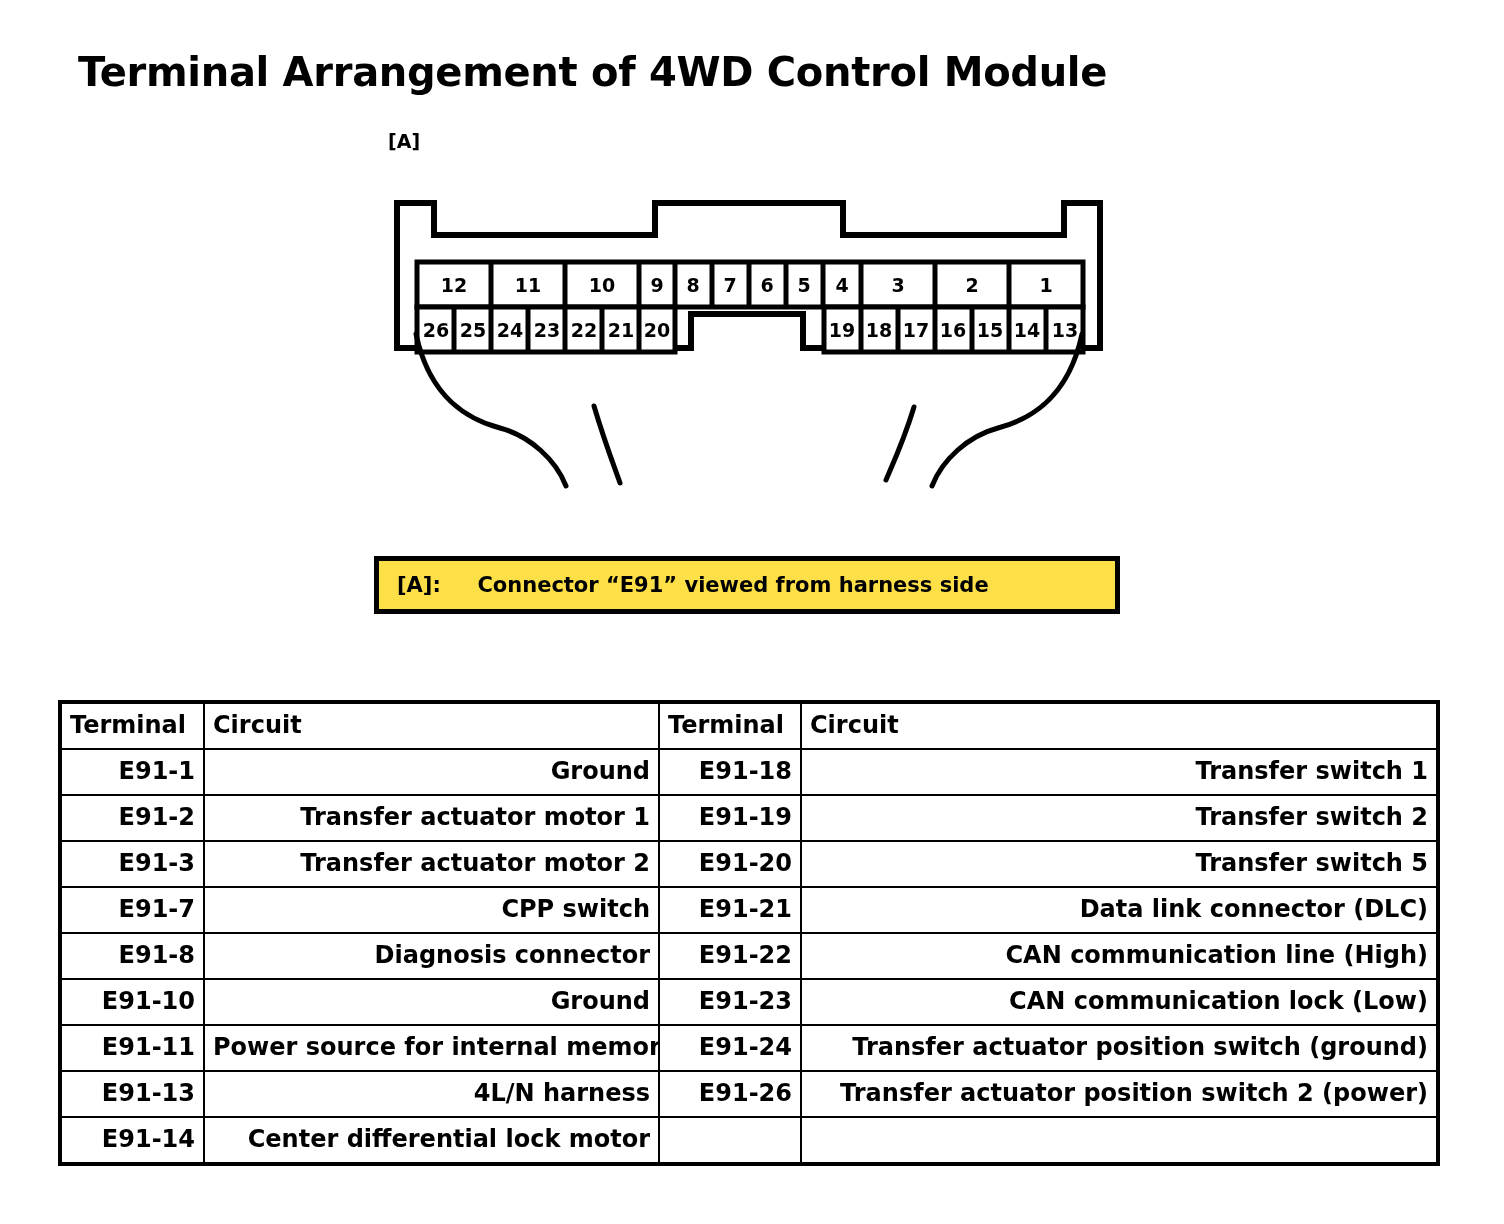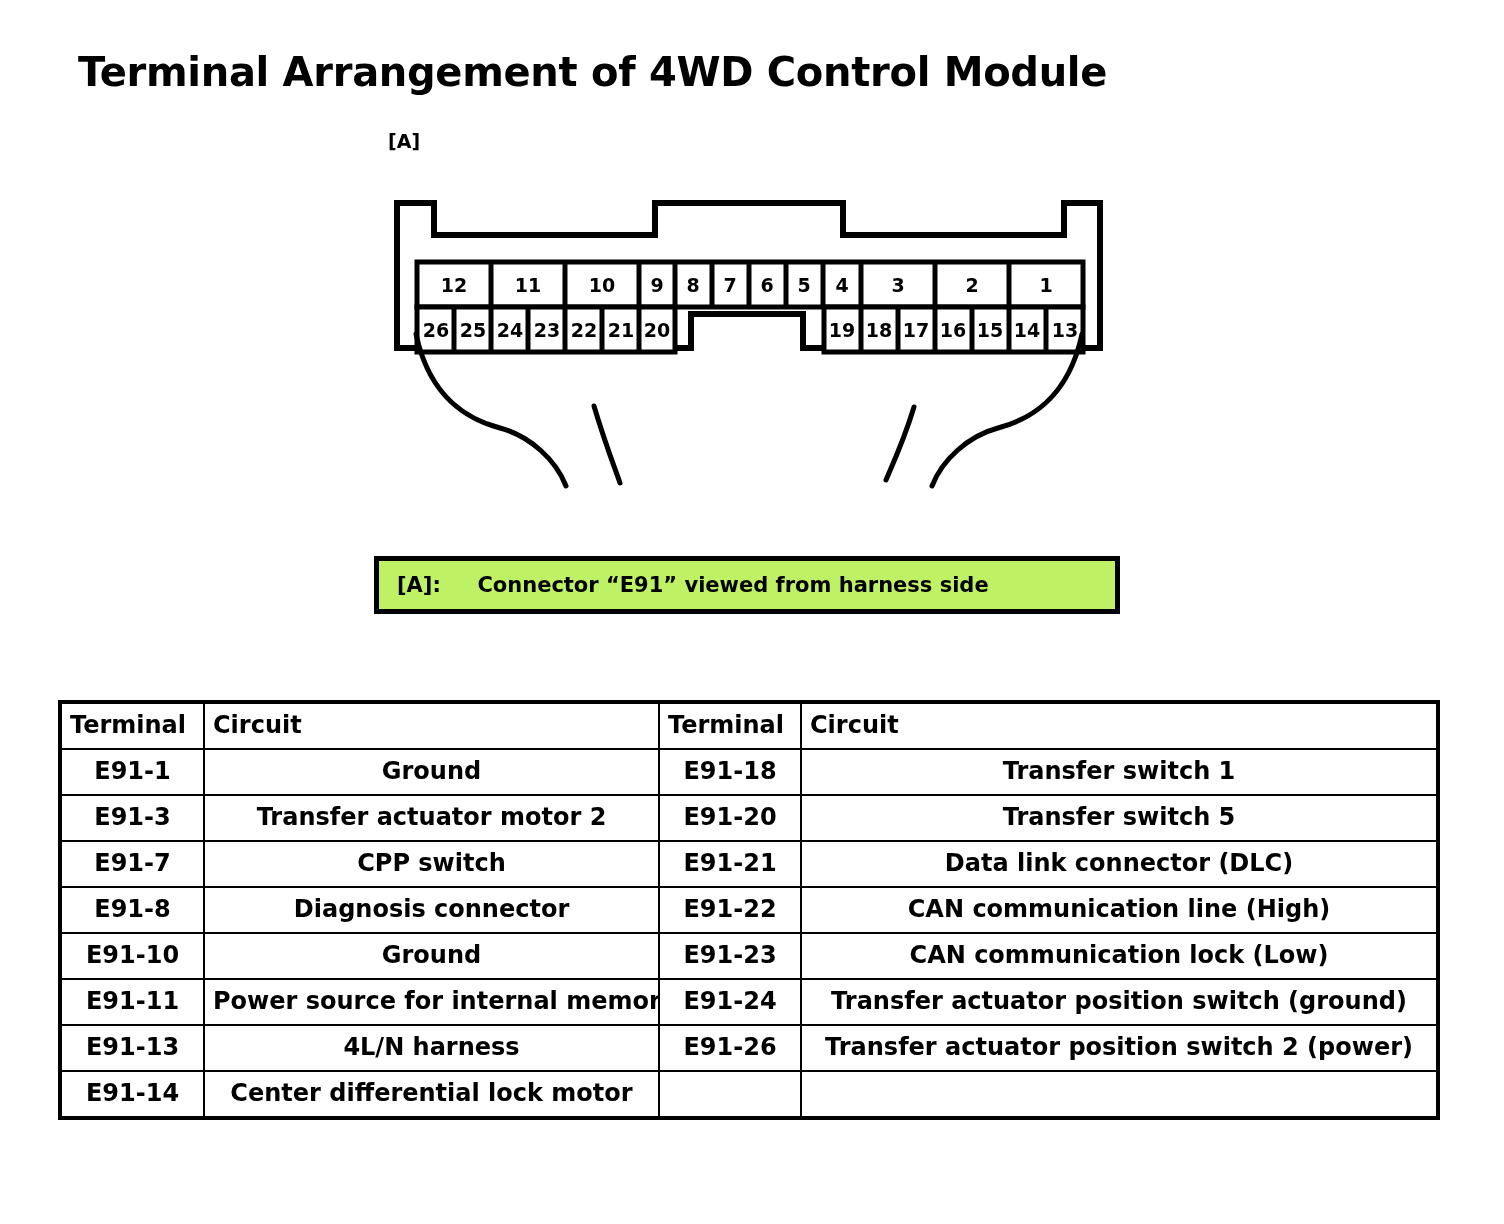--- a/index.html
+++ b/index.html
@@ -27,21 +27,21 @@
     position:absolute;left:388px;top:20px;
     font-size:19px;font-weight:bold;
   }
   #connector-svg{position:absolute;left:0px;top:0px;}
 
   
   #caption-box{
     position:absolute;left:374px;top:556px;
     width:746px;height:58px;
     border:5px solid #000;
-    background:#bef264;
+    background:#fde047;
     box-sizing:border-box;
   }
   #caption-text{
     position:absolute;left:18px;top:0;right:0;bottom:0;
     display:flex;align-items:center;
     font-size:21px;font-weight:bold;
     white-space:pre;
   }
 
   
@@ -50,21 +50,21 @@
     width:1378px;
     border-collapse:collapse;
     table-layout:fixed;
     border:4px solid #000;
   }
   #pin-table td,#pin-table th{
     border:2px solid #000;
     padding:3px 8px 5px 8px;
     font-size:24px;
     font-weight:bold;
-    text-align:center;
+    text-align:right;
     height:36px;
     vertical-align:middle;
     overflow:hidden;
     white-space:nowrap;
   }
   #pin-table th{text-align:left;}
   .col-term{width:144px;}
   .col-circ-l{width:455px;}
   .col-term2{width:142px;}
   .col-circ-r{width:637px;}
@@ -193,20 +193,26 @@
       </tr>
     </thead>
     <tbody>
       <tr>
           <td class="t-out-l">E91-1</td>
           <td>Ground</td>
           <td>E91-18</td>
           <td class="t-out-r">Transfer switch 1</td>
         </tr>
       <tr>
+          <td class="t-out-l">E91-2</td>
+          <td>Transfer actuator motor 1</td>
+          <td>E91-19</td>
+          <td class="t-out-r">Transfer switch 2</td>
+        </tr>
+      <tr>
           <td class="t-out-l">E91-3</td>
           <td>Transfer actuator motor 2</td>
           <td>E91-20</td>
           <td class="t-out-r">Transfer switch 5</td>
         </tr>
       <tr>
           <td class="t-out-l">E91-7</td>
           <td>CPP switch</td>
           <td>E91-21</td>
           <td class="t-out-r">Data link connector (DLC)</td>

